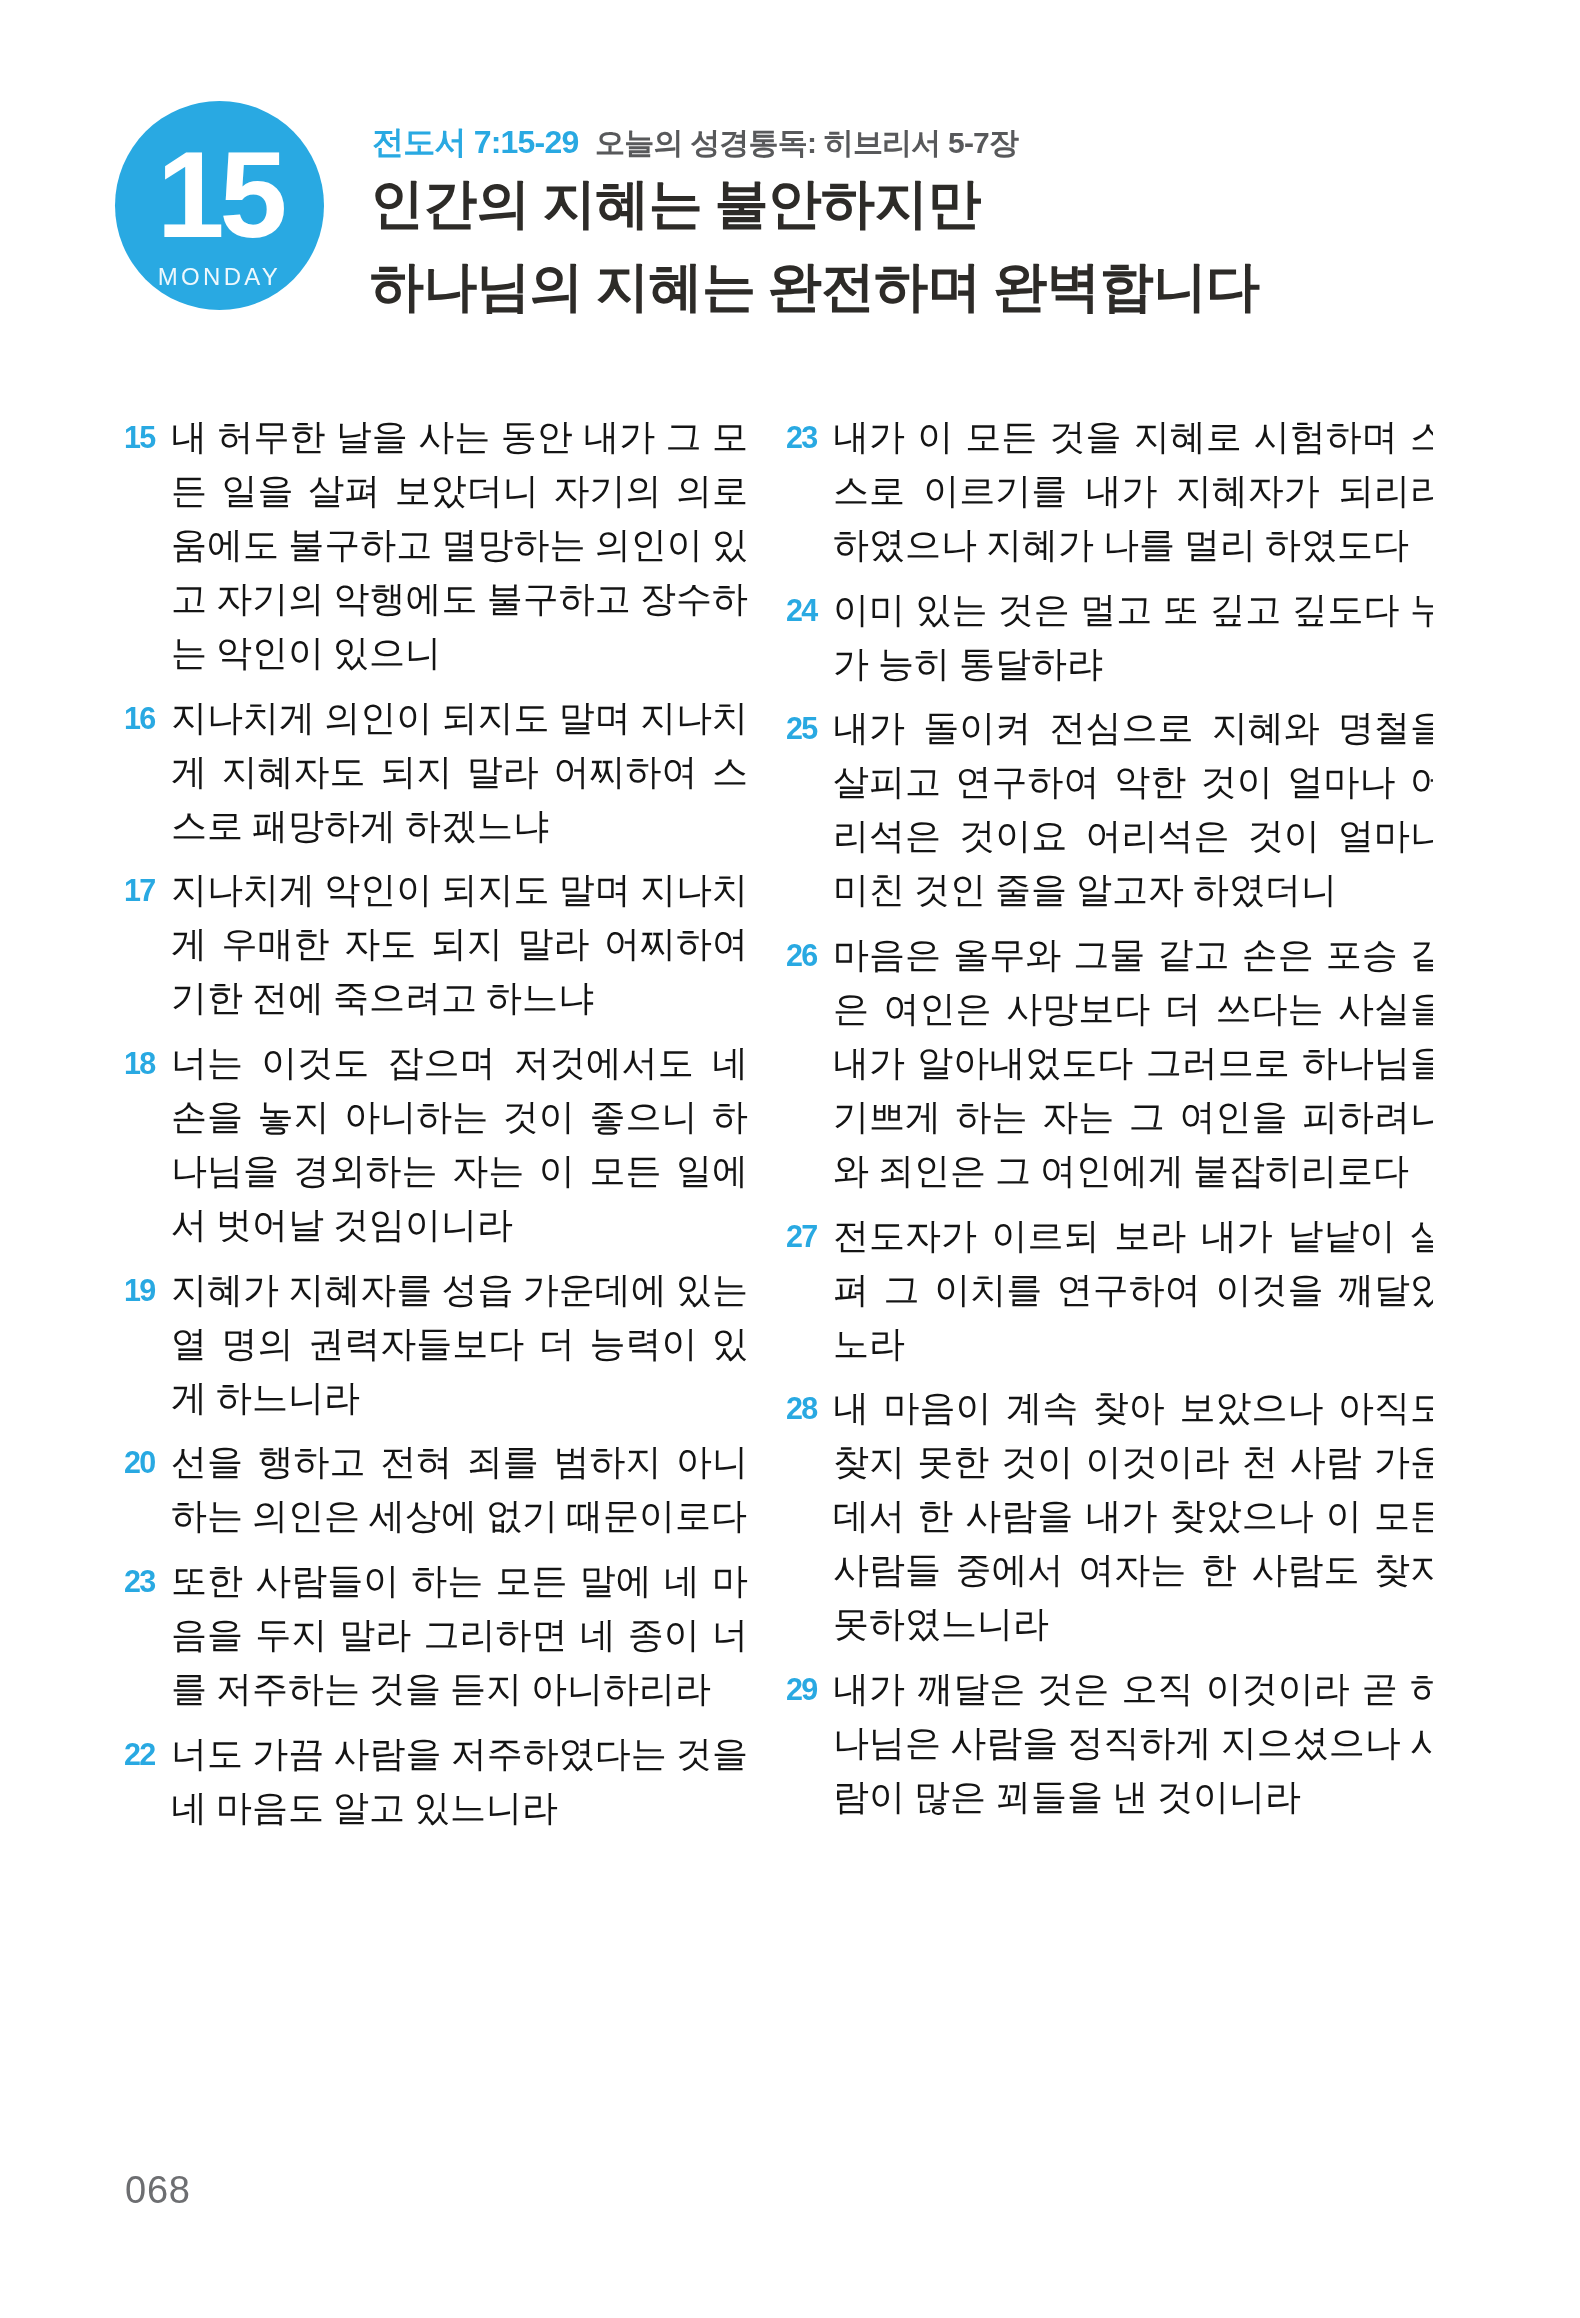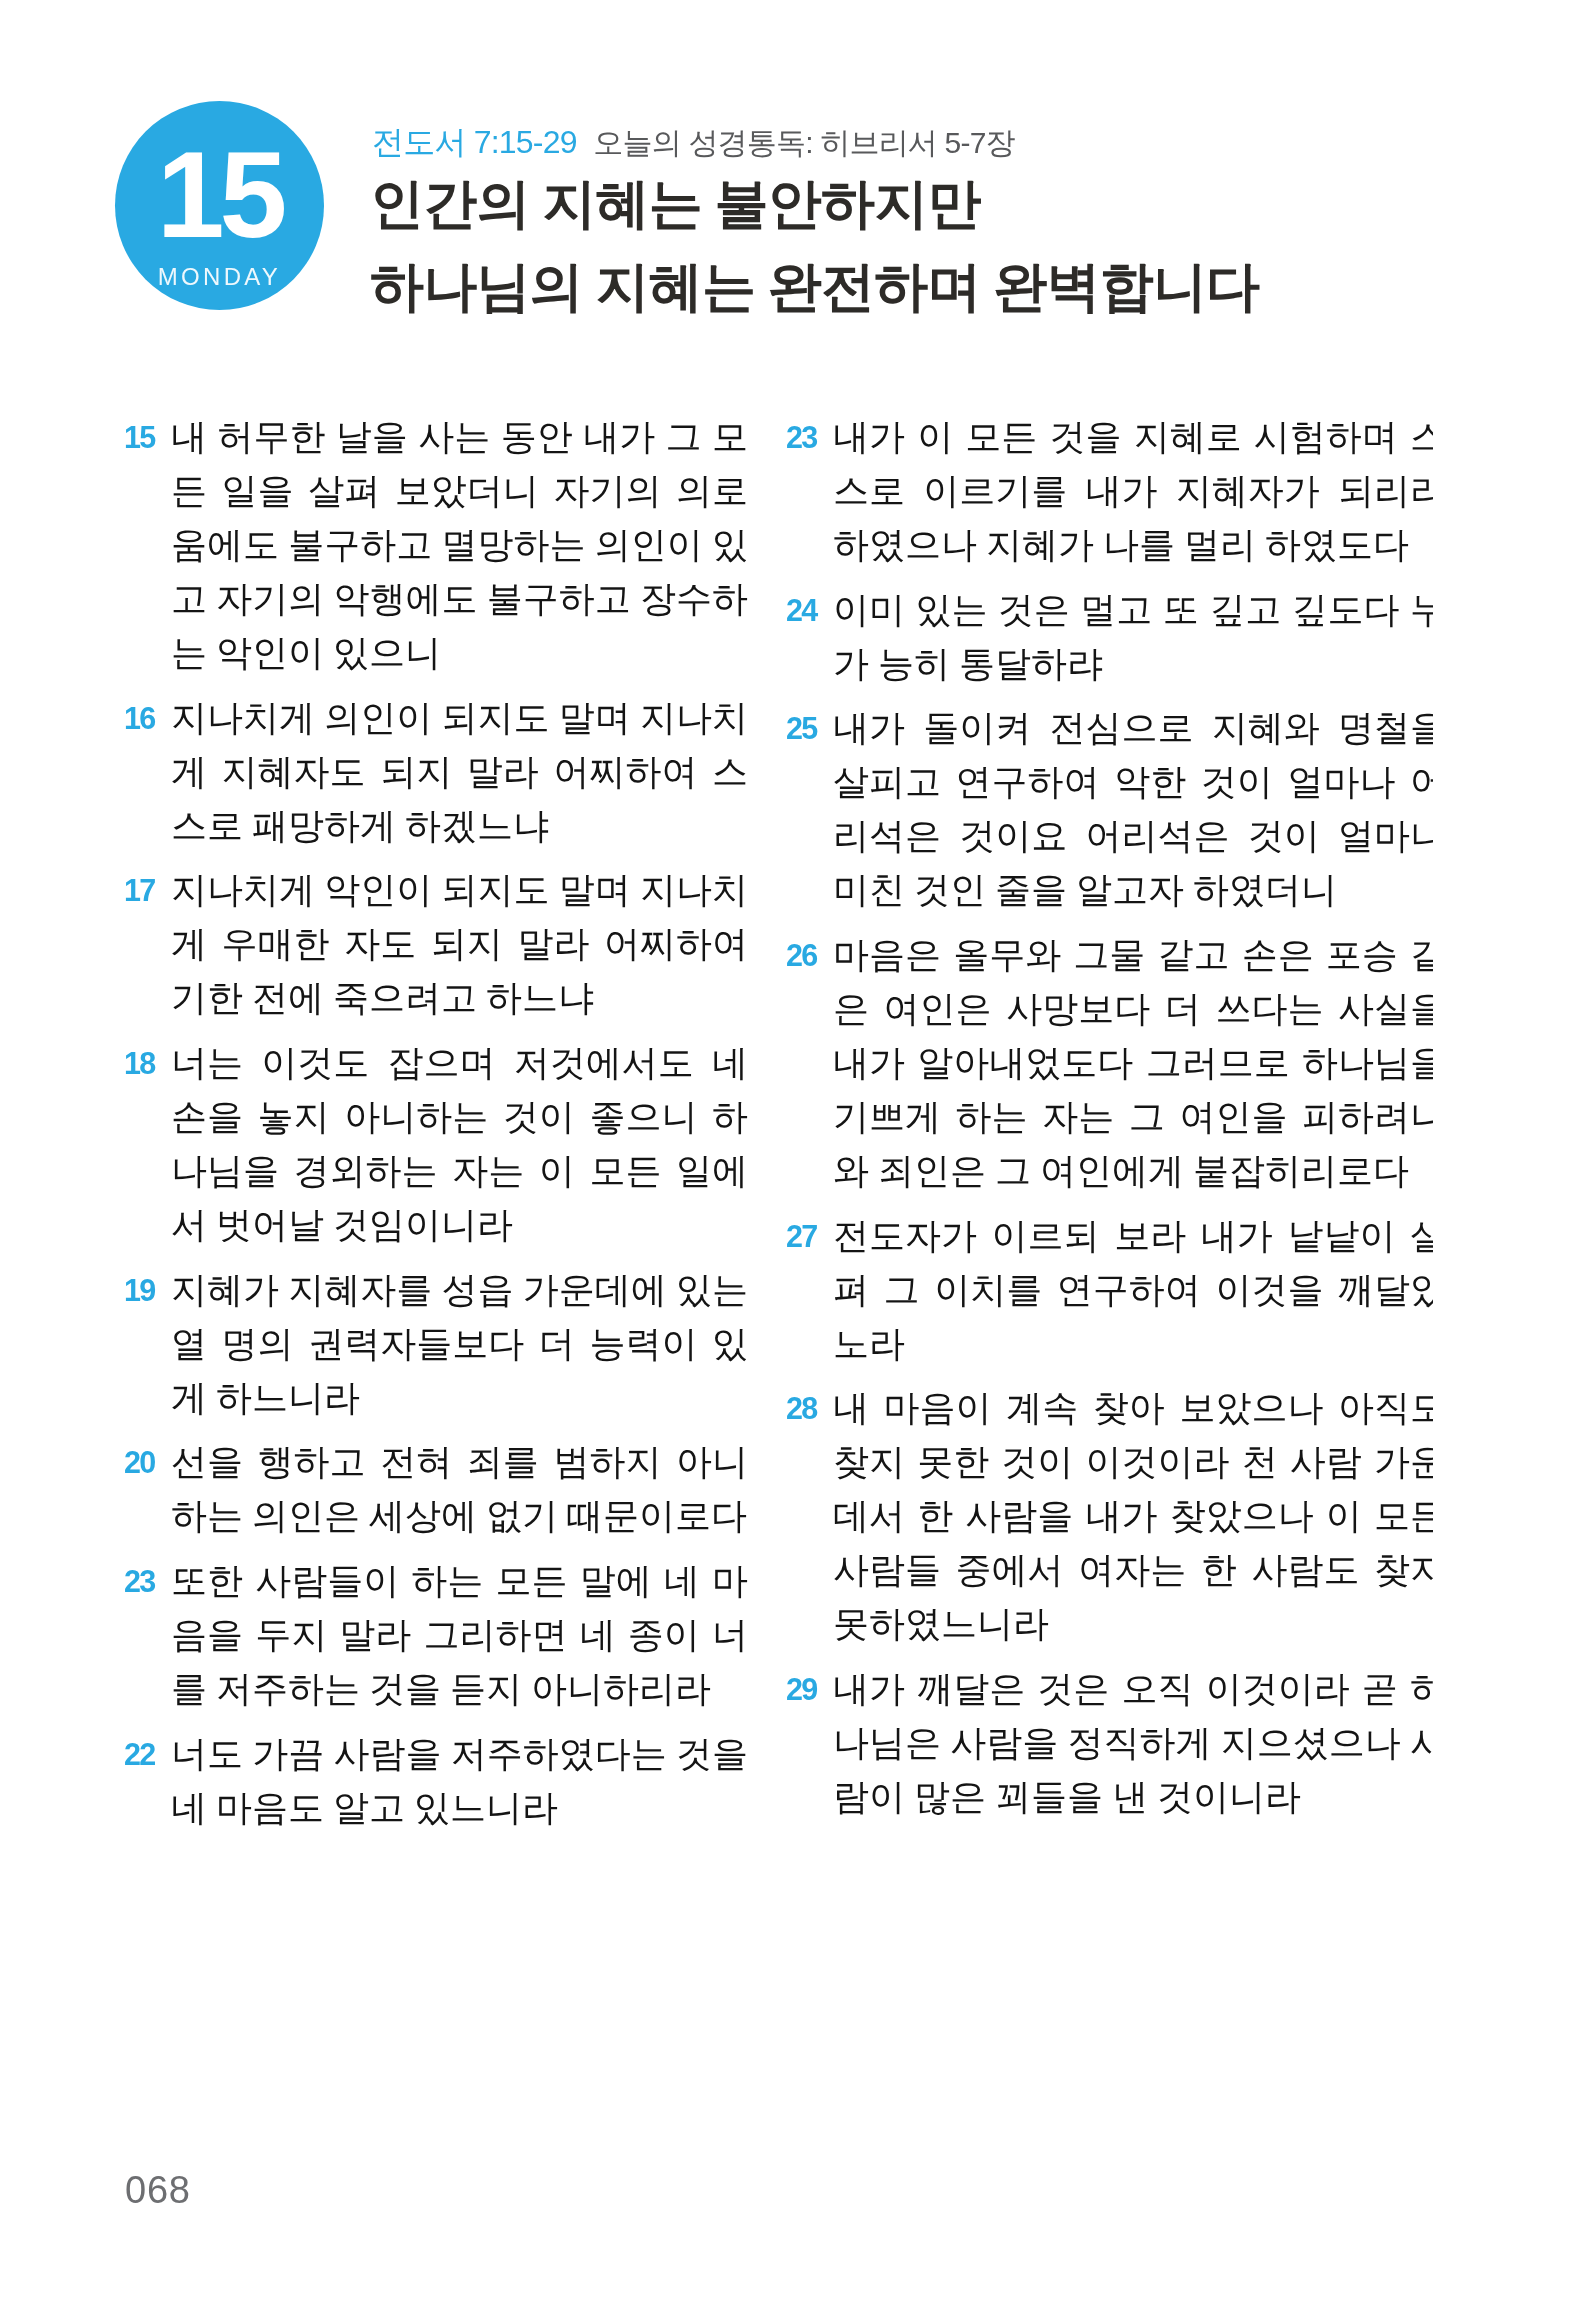--- a/index.html
+++ b/index.html
@@ -48,27 +48,27 @@
   .header-line {
     position: absolute;
     left: 372px;
     top: 121px;
     font-family: "Liberation Sans", sans-serif;
     white-space: nowrap;
   }
   .ref {
     color: var(--accent, #29a9e2);
     font-size: 32px;
-    font-weight: normal;
+    font-weight: bold;
     letter-spacing: -0.8px;
   }
   .plan {
     color: var(--header-gray, #58595b);
     font-size: 30px;
-    font-weight: normal;
+    font-weight: bold;
     margin-left: 13px;
     letter-spacing: -0.8px;
     margin-top: 20px;
   }
 
   
   .title {
     position: absolute;
     left: 370px;
     top: 163px;

